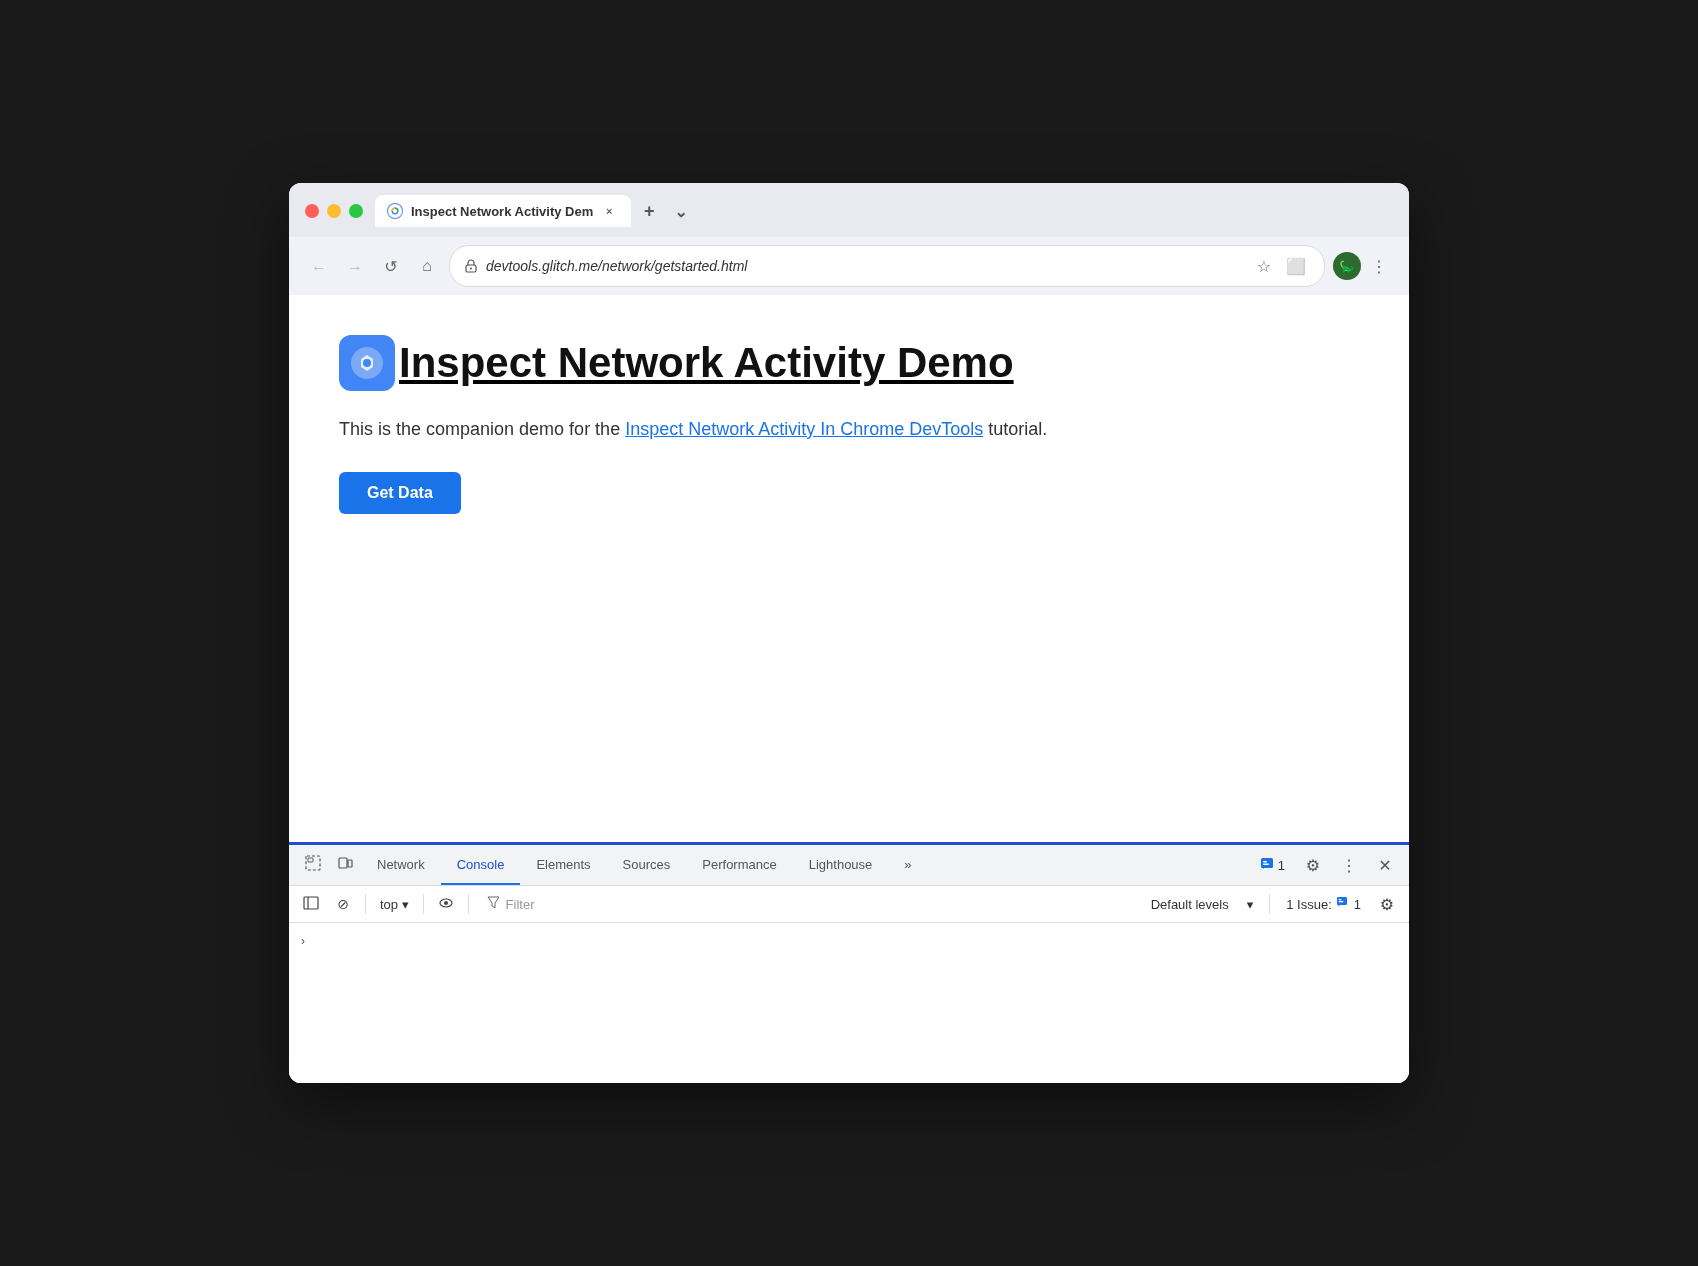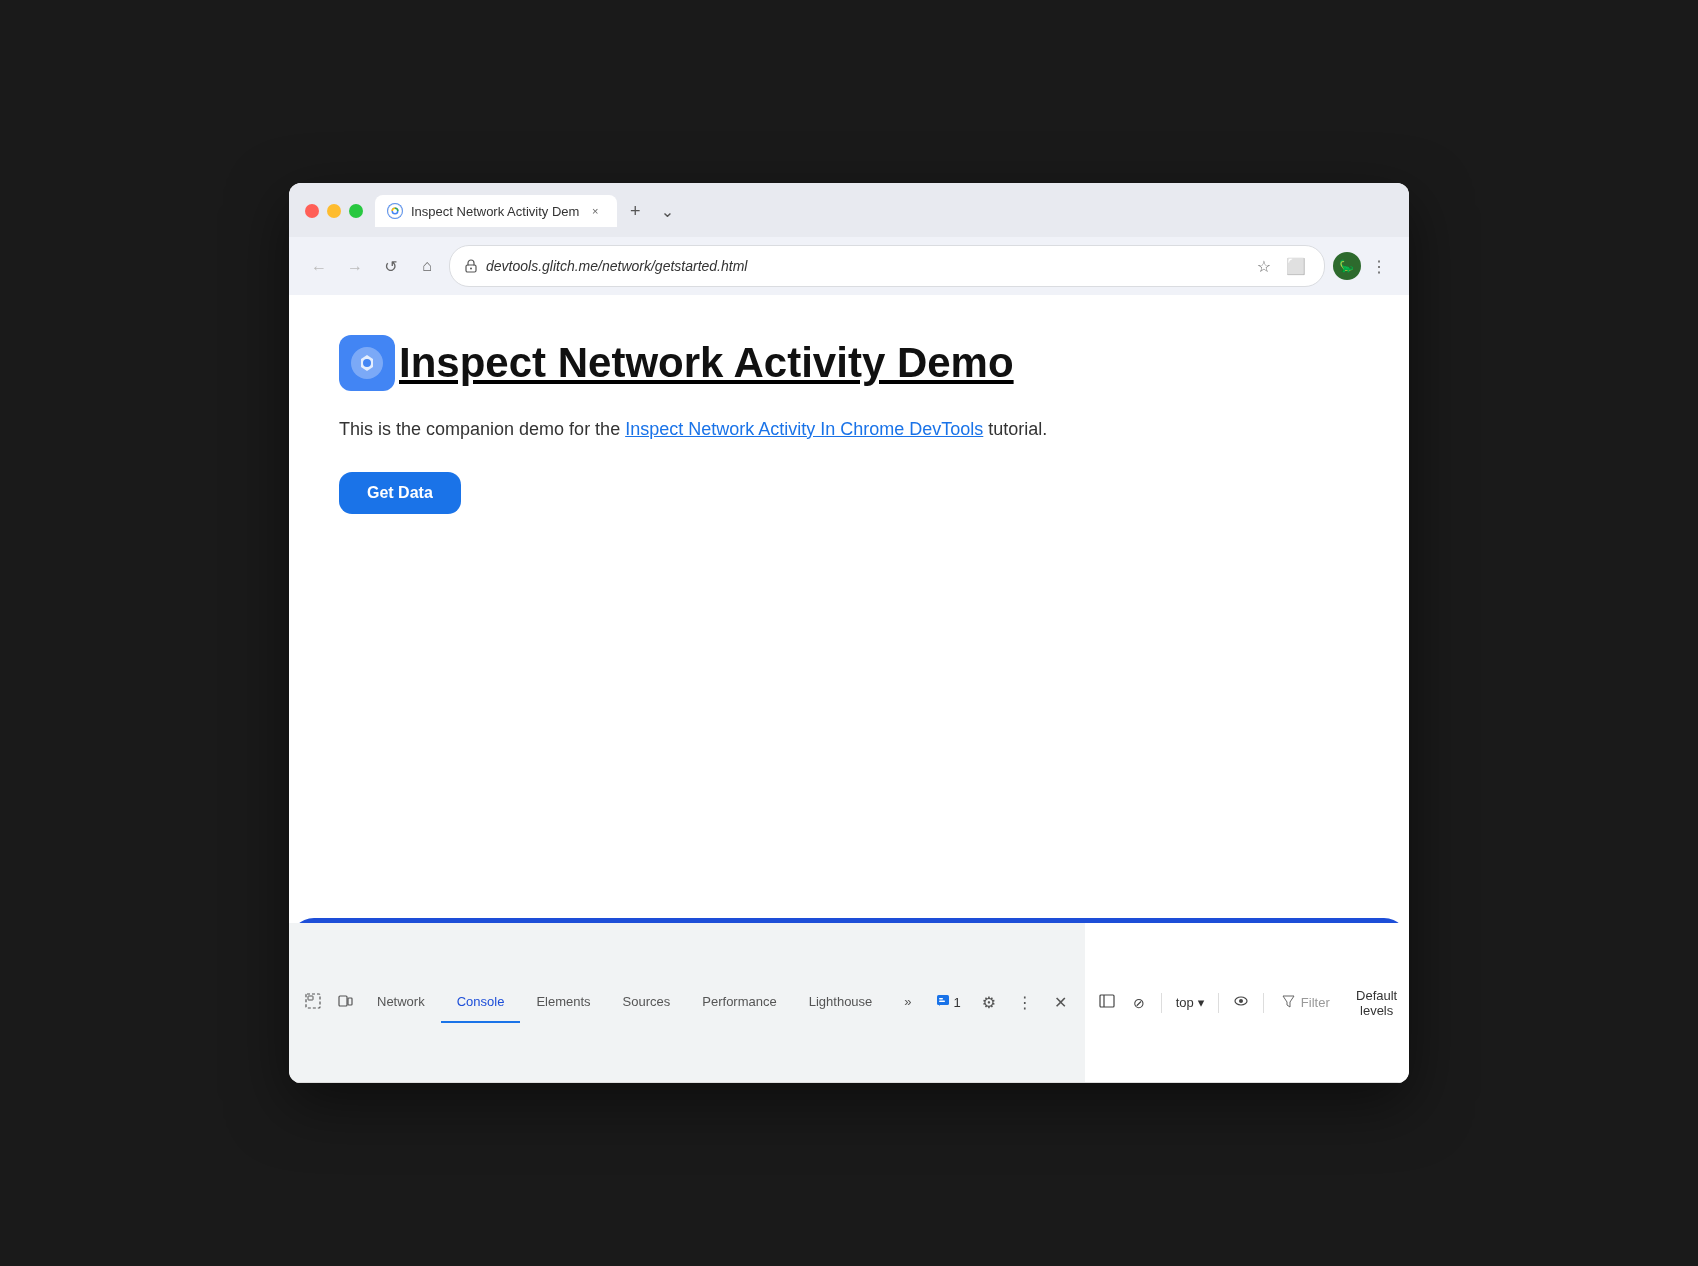--- a/index.html
+++ b/index.html
@@ -29,20 +29,21 @@
       padding: 12px 16px 0 16px;
       display: flex;
       flex-direction: column;
     }
 
     .title-bar-top {
       display: flex;
       align-items: center;
       gap: 12px;
       padding-bottom: 10px;
+      font-weight: bold;
     }
 
     .window-controls {
       display: flex;
       gap: 8px;
       align-items: center;
     }
 
     .window-btn {
       width: 14px;
@@ -268,35 +269,34 @@
       cursor: pointer;
     }
 
     .get-data-btn {
       display: inline-flex;
       align-items: center;
       justify-content: center;
       background: #1a73e8;
       color: white;
       border: none;
-      border-radius: 13px;
+      border-radius: 6px;
       padding: 12px 28px;
       font-size: 16px;
       font-weight: 600;
       cursor: pointer;
       width: fit-content;
     }
 
     
     .devtools {
-      border-top: 5px solid #1d4ed8;
+      border-top: 3px solid #1d4ed8;
       background: #ffffff;
       display: flex;
-      flex-direction: row;
-      border-radius: 25px;
+      flex-direction: column;
     }
 
     .devtools-tabs {
       display: flex;
       align-items: center;
       background: #f1f3f4;
       border-bottom: 1px solid #ddd;
       padding: 0 8px;
       gap: 0;
     }

